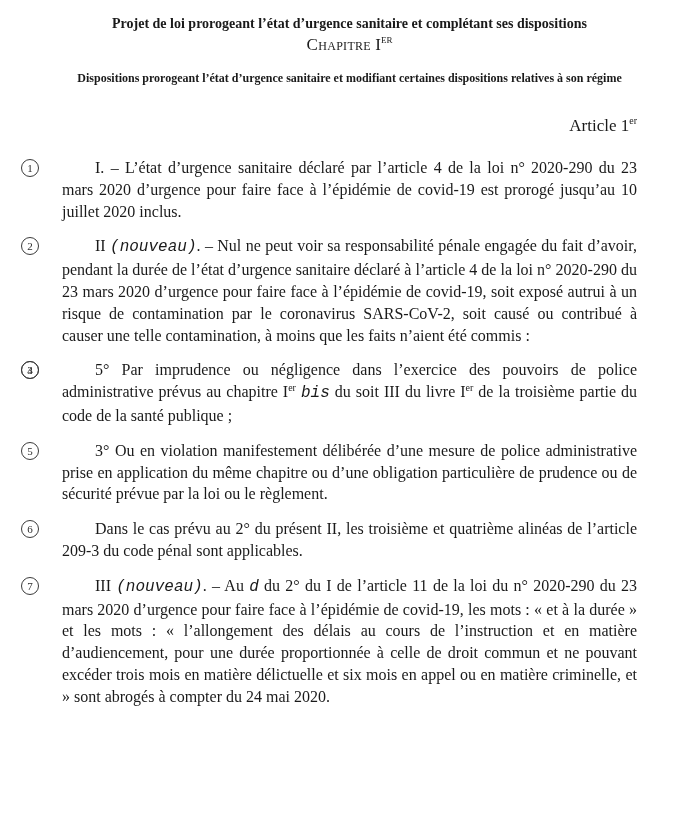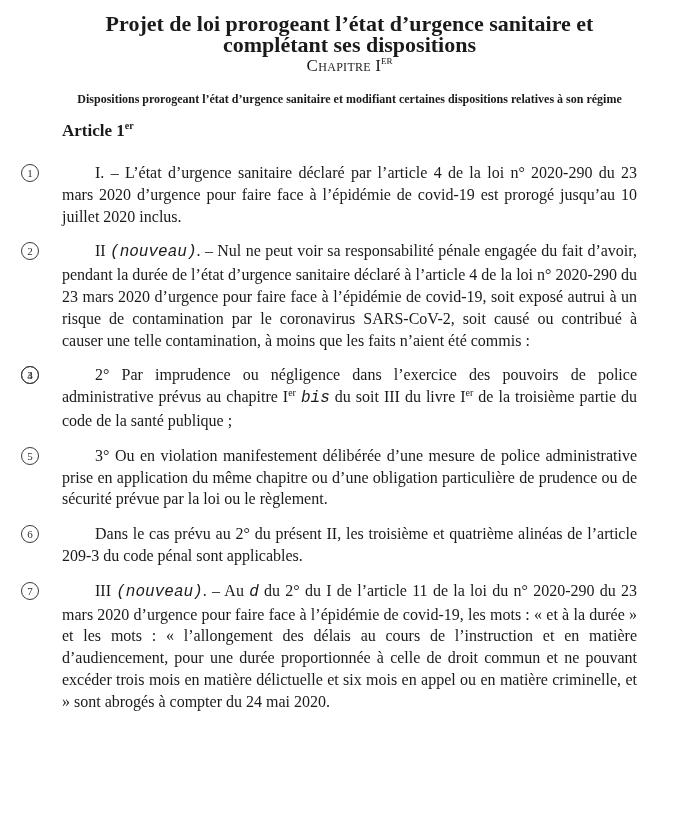--- a/index.html
+++ b/index.html
@@ -16,21 +16,21 @@
     font-family: "Liberation Serif", "DejaVu Serif", serif;
     overflow: hidden;
     box-sizing: border-box;
   }
   .content {
     padding: 13px 62px 0 62px;
   }
   .title {
     margin: 0 auto;
     max-width: 545px;
-    font-size: 22px;
+    font-size: 14px;
     line-height: 21px;
     font-weight: bold;
     text-align: center;
   }
   .chapitre {
     text-align: center;
     font-size: 17px;
     line-height: 22px;
     font-weight: normal;
   }
@@ -45,25 +45,25 @@
   }
   .section-heading {
     margin: 12px auto 0 auto;
     max-width: 575px;
     font-size: 12px;
     line-height: 20px;
     font-weight: bold;
     text-align: center;
   }
   .article-heading {
-    margin: 11px 0 0 0;
+    margin: 27px 0 0 0;
     font-size: 17px;
     line-height: 22px;
-    font-weight: bold;
-    text-align: left;
+    font-weight: normal;
+    text-align: right;
   }
   .article-heading sup {
     font-size: 10px;
     line-height: 0;
     vertical-align: super;
   }
   .paragraphs {
     margin-top: 20px;
   }
   .para {
@@ -114,20 +114,20 @@
     <div class="chapitre"><span class="sc">Chapitre</span> <span>I</span><sup>ER</sup></div>
 
     <h2 class="section-heading">Dispositions prorogeant l’état d’urgence sanitaire et modifiant certaines dispositions relatives à son régime</h2>
 
     <h3 class="article-heading"><span>Article 1</span><sup>er</sup></h3>
 
     <div class="paragraphs">
         <p class="para"><span class="marker">1</span><span>I. – L’état d’urgence sanitaire déclaré par l’article 4 de la loi n° 2020-290 du 23 mars 2020 d’urgence pour faire face à l’épidémie de covid-19 est prorogé jusqu’au 10 juillet 2020 inclus.</span></p>
         <p class="para"><span class="marker">2</span><span>II </span><em>(nouveau)</em><span>. – Nul ne peut voir sa responsabilité pénale engagée du fait d’avoir, pendant la durée de l’état d’urgence sanitaire déclaré à l’article 4 de la loi n° 2020-290 du 23 mars 2020 d’urgence pour faire face à l’épidémie de covid-19, soit exposé autrui à un risque de contamination par le coronavirus SARS-CoV-2, soit causé ou contribué à causer une telle contamination, à moins que les faits n’aient été commis :</span></p>
         <p class="para"><span class="marker">3</span></p>
-        <p class="para"><span class="marker">4</span><span>2° Par imprudence ou négligence dans l’exercice des pouvoirs de police administrative prévus au chapitre I</span><sup>er</sup><span> </span><em>bis</em><span> du soit III du livre I</span><sup>er</sup><span> de la troisième partie du code de la santé publique ;</span></p>
+        <p class="para"><span class="marker">4</span><span>5° Par imprudence ou négligence dans l’exercice des pouvoirs de police administrative prévus au chapitre I</span><sup>er</sup><span> </span><em>bis</em><span> du soit III du livre I</span><sup>er</sup><span> de la troisième partie du code de la santé publique ;</span></p>
         <p class="para"><span class="marker">5</span><span>3° Ou en violation manifestement délibérée d’une mesure de police administrative prise en application du même chapitre ou d’une obligation particulière de prudence ou de sécurité prévue par la loi ou le règlement.</span></p>
         <p class="para"><span class="marker">6</span><span>Dans le cas prévu au 2° du présent II, les troisième et quatrième alinéas de l’article 209-3 du code pénal sont applicables.</span></p>
         <p class="para"><span class="marker">7</span><span>III </span><em>(nouveau)</em><span>. – Au </span><em>d</em><span> du 2° du I de l’article 11 de la loi du n° 2020-290 du 23 mars 2020 d’urgence pour faire face à l’épidémie de covid-19, les mots : « et à la durée » et les mots : « l’allongement des délais au cours de l’instruction et en matière d’audiencement, pour une durée proportionnée à celle de droit commun et ne pouvant excéder trois mois en matière délictuelle et six mois en appel ou en matière criminelle, et » sont abrogés à compter du 24 mai 2020.</span></p>
       </div>
 
   </div>
 </div>
 
 </body></html>

